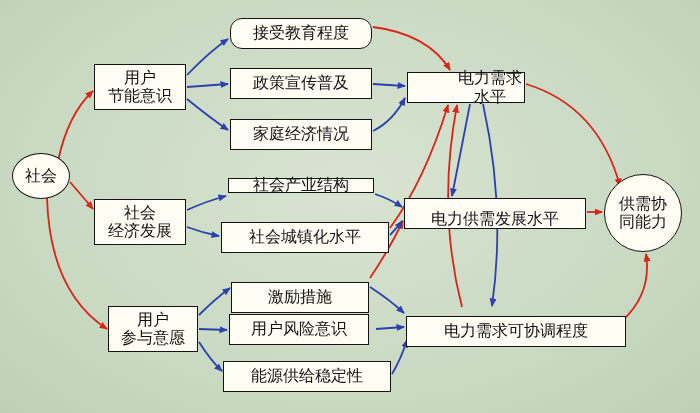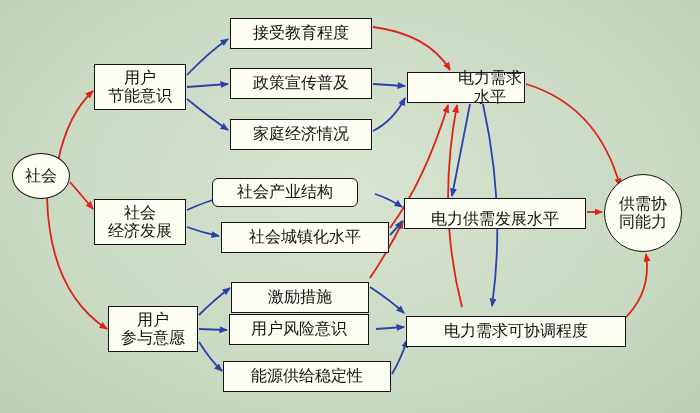--- a/index.html
+++ b/index.html
@@ -81,30 +81,30 @@
   </div>
   <div class="node" style="left:94px;top:199px;width:92px;height:46px;">
     <span>社会
 经济发展</span>
   </div>
   <div class="node" style="left:108px;top:306px;width:90px;height:46px;">
     <span>用户
 参与意愿</span>
   </div>
 
-  <div class="node" style="left:230px;top:18px;width:142px;height:31px;">
+  <div class="node" style="left:230px;top:18px;width:142px;height:31px;border-radius:12px;">
     <span>接受教育程度</span>
   </div>
   <div class="node" style="left:230px;top:68px;width:142px;height:31px;">
     <span>政策宣传普及</span>
   </div>
   <div class="node" style="left:230px;top:119px;width:142px;height:31px;">
     <span>家庭经济情况</span>
   </div>
-  <div class="node" style="left:212px;top:178px;width:146px;height:29px;border-radius:6px;">
+  <div class="node" style="left:228px;top:178px;width:146px;height:15px;">
     <span>社会产业结构</span>
   </div>
   <div class="node" style="left:221px;top:222px;width:168px;height:31px;">
     <span>社会城镇化水平</span>
   </div>
   <div class="node" style="left:231px;top:282px;width:138px;height:31px;">
     <span>激励措施</span>
   </div>
   <div class="node" style="left:229px;top:314px;width:140px;height:31px;">
     <span>用户风险意识</span>

